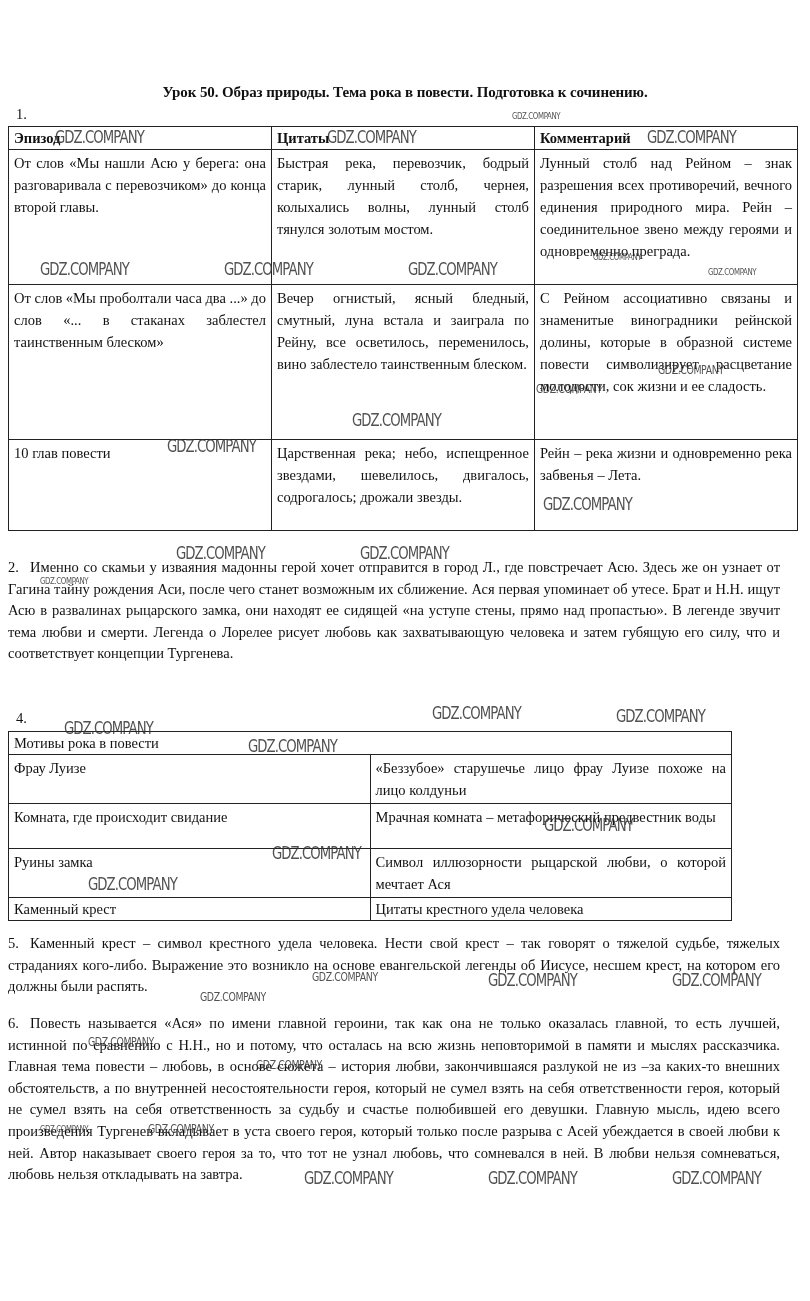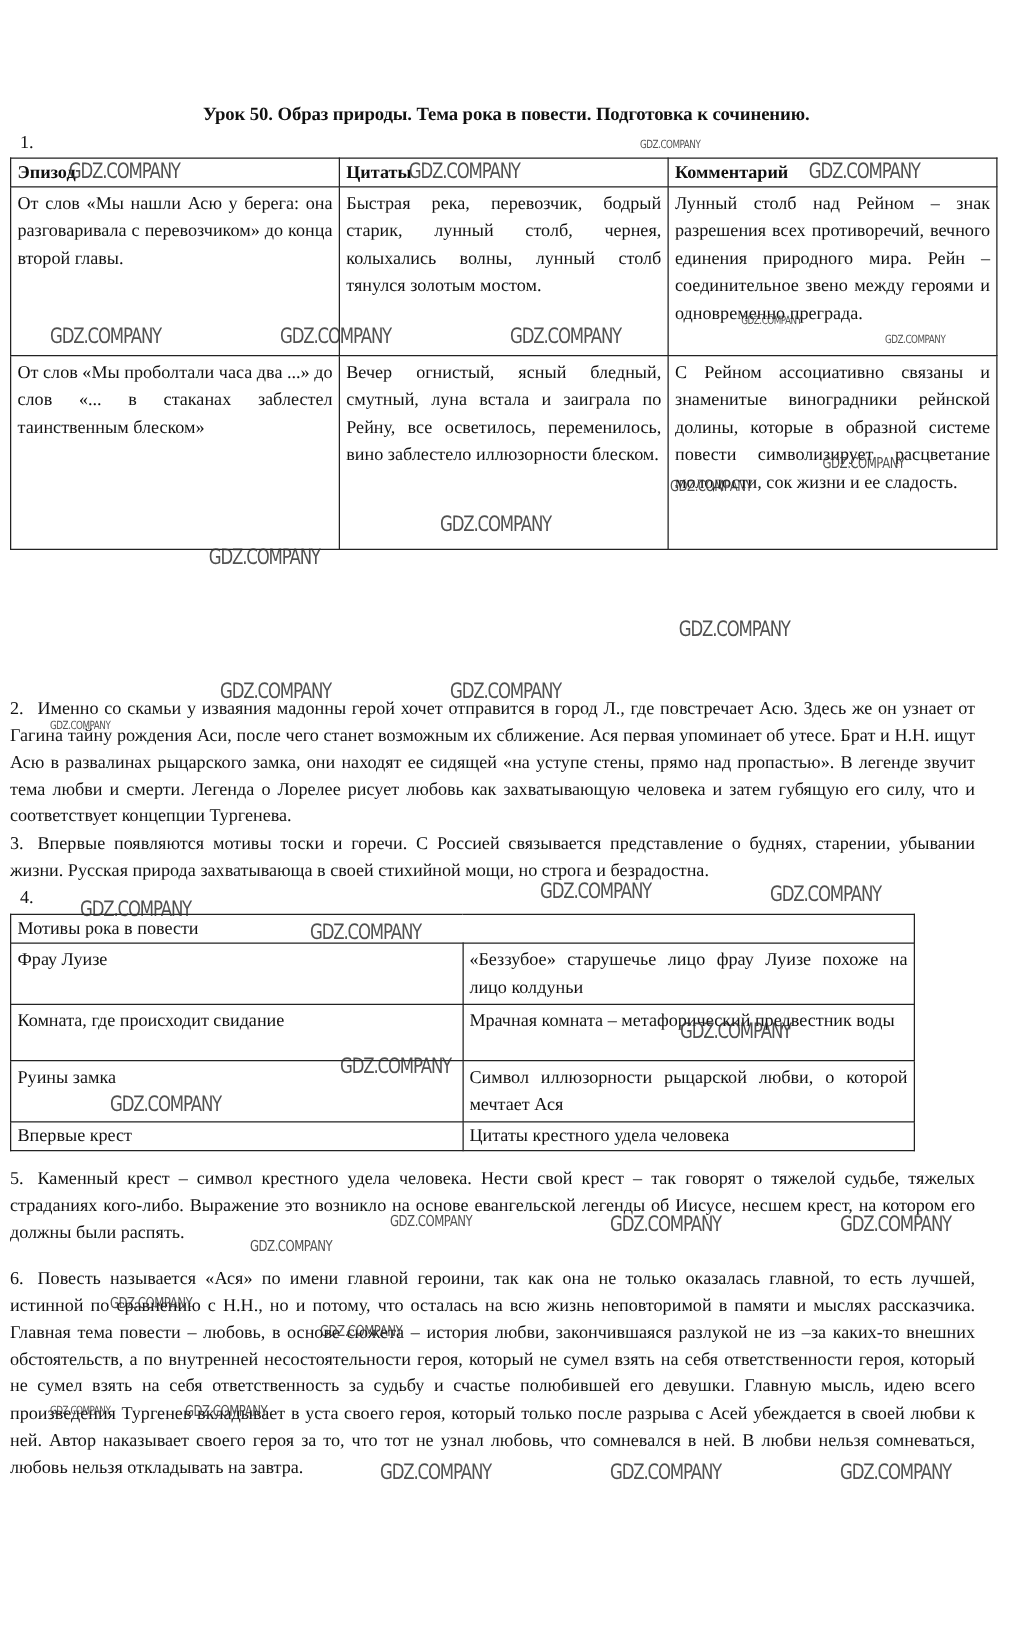--- a/index.html
+++ b/index.html
@@ -49,33 +49,35 @@
       <td class="c2">Цитаты</td>
       <td>Комментарий</td>
     </tr>
     <tr class="r1">
       <td>От слов «Мы нашли Асю у берега: она разговаривала с перевозчиком» до конца второй главы.</td>
       <td>Быстрая река, перевозчик, бодрый старик, лунный столб, чернея, колыхались волны, лунный столб тянулся золотым мостом.</td>
       <td>Лунный столб над Рейном – знак разрешения всех противоречий, вечного единения природного мира. Рейн – соединительное звено между героями и одновременно преграда.</td>
     </tr>
     <tr class="r2">
       <td>От слов «Мы проболтали часа два ...» до слов «... в стаканах заблестел таинственным блеском»</td>
-      <td>Вечер огнистый, ясный бледный, смутный, луна встала и заиграла по Рейну, все осветилось, переменилось, вино заблестело иллюзорности блеском.</td>
+      <td>Вечер огнистый, ясный бледный, смутный, луна встала и заиграла по Рейну, все осветилось, переменилось, вино заблестело таинственным блеском.</td>
       <td>С Рейном ассоциативно связаны и знаменитые виноградники рейнской долины, которые в образной системе повести символизирует расцветание молодости, сок жизни и ее сладость.</td>
+    </tr>
+    <tr class="r3">
+      <td>10 глав повести</td>
+      <td>Царственная река; небо, испещренное звездами, шевелилось, двигалось, содрогалось; дрожали звезды.</td>
+      <td>Рейн – река жизни и одновременно река забвенья – Лета.</td>
     </tr>
   </tbody>
     </table>
 
   <div class="para" style="top:557px;">
     <span class="n">2.</span><span>Именно со скамьи у изваяния мадонны герой хочет отправится в город Л., где повстречает Асю. Здесь же он узнает от Гагина тайну рождения Аси, после чего станет возможным их сближение. Ася первая упоминает об утесе. Брат и Н.Н. ищут Асю в развалинах рыцарского замка, они находят ее сидящей «на уступе стены, прямо над пропастью». В легенде звучит тема любви и смерти. Легенда о Лорелее рисует любовь как захватывающую человека и затем губящую его силу, что и соответствует концепции Тургенева.</span>
   </div>
 
-  <div class="para" style="top:665px;">
-    <span class="n">3.</span><span>Впервые появляются мотивы тоски и горечи. С Россией связывается представление о буднях, старении, убывании жизни. Русская природа захватывающа в своей стихийной мощи, но строга и безрадостна.</span>
-  </div>
 
   <div class="num" style="left:16px; top:710px;">4.</div>
 
   <table class="t t2">
     <tbody>
         <tr class="hdr">
       <td colspan="2">Мотивы рока в повести</td>
     </tr>
     <tr class="r1">
       <td class="a">Фрау Луизе</td>
@@ -83,21 +85,21 @@
     </tr>
     <tr class="r2">
       <td class="a">Комната, где происходит свидание</td>
       <td>Мрачная комната – метафорический предвестник воды</td>
     </tr>
     <tr class="r3">
       <td class="a">Руины замка</td>
       <td>Символ иллюзорности рыцарской любви, о которой мечтает Ася</td>
     </tr>
     <tr class="r4">
-      <td class="a">Впервые крест</td>
+      <td class="a">Каменный крест</td>
       <td>Цитаты крестного удела человека</td>
     </tr>
   </tbody>
     </table>
 
   <div class="para" style="top:933px;">
     <span class="n">5.</span><span>Каменный крест – символ крестного удела человека. Нести свой крест – так говорят о тяжелой судьбе, тяжелых страданиях кого-либо. Выражение это возникло на основе евангельской легенды об Иисусе, несшем крест, на котором его должны были распять.</span>
   </div>
 
   <div class="para" style="top:997px;margin-top:16px;">

